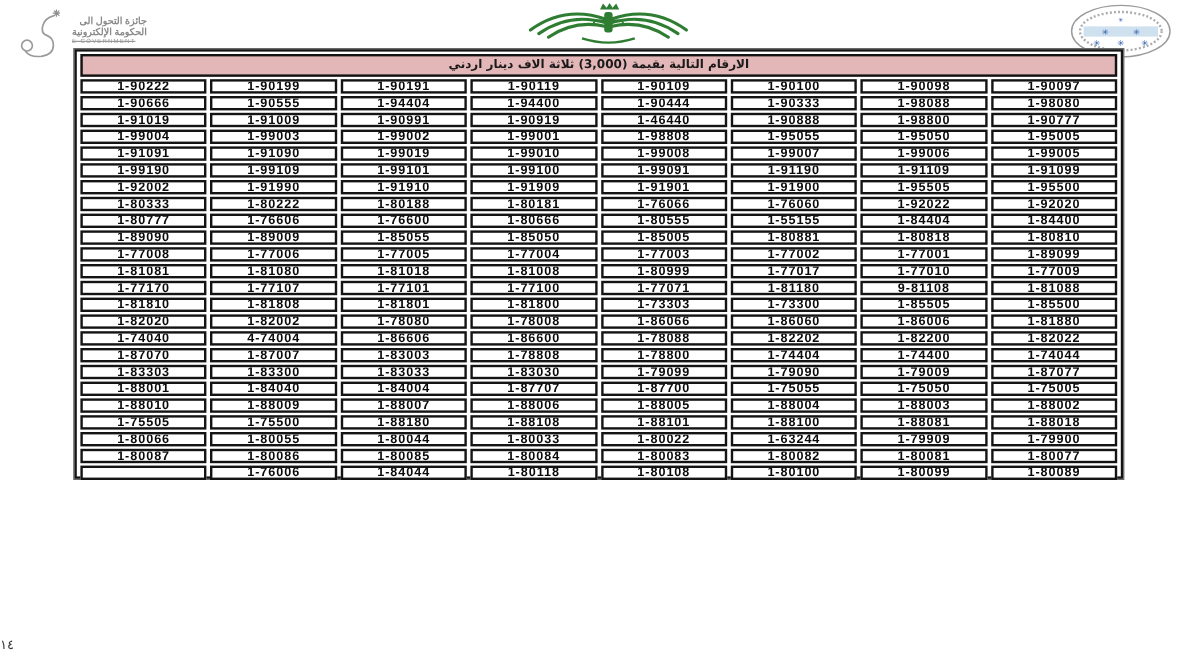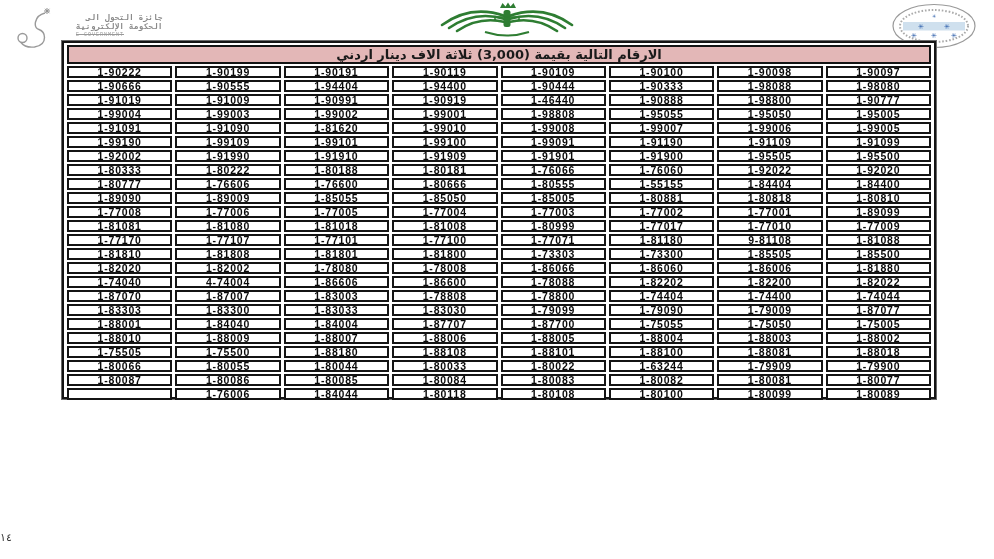--- a/index.html
+++ b/index.html
@@ -2,41 +2,41 @@
 <html lang="ar"><head>
 <meta charset="utf-8">
 <style>
   * { margin:0; padding:0; box-sizing:border-box; }
   body { background:#fff; font-family:"Liberation Sans", sans-serif; }
   .page { position:relative; width:994px; height:559px; background:#ffffff; overflow:hidden; }
 
   
   .logo-left { position:absolute; left:14px; top:4px; width:150px; height:44px; display:flex; gap:4px; }
   .logo-left .mark { flex:0 0 42px; }
-  .logo-left .txt { direction:rtl; text-align:right; font-family:Liberation Mono, monospace; color:#8a8a8a; padding-top:9px;margin-left:16px; }
+  .logo-left .txt { direction:rtl; text-align:right; font-family:Liberation Sans, sans-serif; color:#8a8a8a; padding-top:9px; }
   .logo-left .txt .ar { font-size:8px; font-weight:bold; line-height:9px; }
   .logo-left .txt .en { font-size:5px; letter-spacing:1px; color:#9a9a9a; text-decoration:line-through; direction:ltr; text-align:left; margin-top:1px; }
   .logo-left .txt .tiny { margin-top:2px; height:3px; width:54px; margin-left:auto;
       background:repeating-linear-gradient(90deg,#b5b5b5 0 2px,transparent 2px 4px); }
   .logo-left .txt .tiny2 { margin-top:2px; height:2px; width:26px; margin-left:auto;
       background:repeating-linear-gradient(90deg,#c4c4c4 0 2px,transparent 2px 4px); }
 
   .logo-center { position:absolute; left:437px; top:1px; width:140px; height:42px; text-align:center; }
   .logo-center .caption { margin:0 auto; width:88px; height:4px;
       background:repeating-linear-gradient(90deg,#555 0 3px,transparent 3px 5px); }
 
   .logo-right { position:absolute; left:891px; top:3px; width:86px; height:47px; }
 
   
   .table-frame { position:absolute; left:62px; top:41px; width:874px; height:358px;
       border:2px solid #141414; box-shadow:0 0 0 1px #6a6a6a; background:#fff;
       padding:2px 3px; display:flex; flex-direction:column; gap:2px; }
   .table-header { flex:0 0 19px; border:2px solid #141414; background:#e3b7b7;
       display:flex; align-items:center; justify-content:center;
-      font-family:"DejaVu Sans", sans-serif; font-weight:bold; font-size:13px; color:#1a1a1a;
+      font-family:"DejaVu Sans", sans-serif; font-weight:bold; font-size:10px; color:#1a1a1a;
       direction:rtl; }
   .numbers-grid { flex:1 1 auto; display:grid; grid-template-columns:repeat(8,1fr);
       grid-auto-rows:1fr; gap:2px 3px; }
   .cell { border:2px solid #141414; background:#fff; display:flex; align-items:center; justify-content:center;
       font-family:"Liberation Sans", sans-serif; font-weight:bold; font-size:10.5px; line-height:8px;
       letter-spacing:0.8px; color:#0a0a0a; direction:ltr; overflow:hidden; }
 
   
   .page-number { position:absolute; left:0; right:0; top:531px; text-align:left;
       font-family:"DejaVu Sans", sans-serif; font-size:11px; color:#3a3a3a; }
@@ -136,21 +136,21 @@
         <div class="cell">1-99004</div>
         <div class="cell">1-99003</div>
         <div class="cell">1-99002</div>
         <div class="cell">1-99001</div>
         <div class="cell">1-98808</div>
         <div class="cell">1-95055</div>
         <div class="cell">1-95050</div>
         <div class="cell">1-95005</div>
         <div class="cell">1-91091</div>
         <div class="cell">1-91090</div>
-        <div class="cell">1-81620</div>
+        <div class="cell">1-99019</div>
         <div class="cell">1-99010</div>
         <div class="cell">1-99008</div>
         <div class="cell">1-99007</div>
         <div class="cell">1-99006</div>
         <div class="cell">1-99005</div>
         <div class="cell">1-99190</div>
         <div class="cell">1-99109</div>
         <div class="cell">1-99101</div>
         <div class="cell">1-99100</div>
         <div class="cell">1-99091</div>

